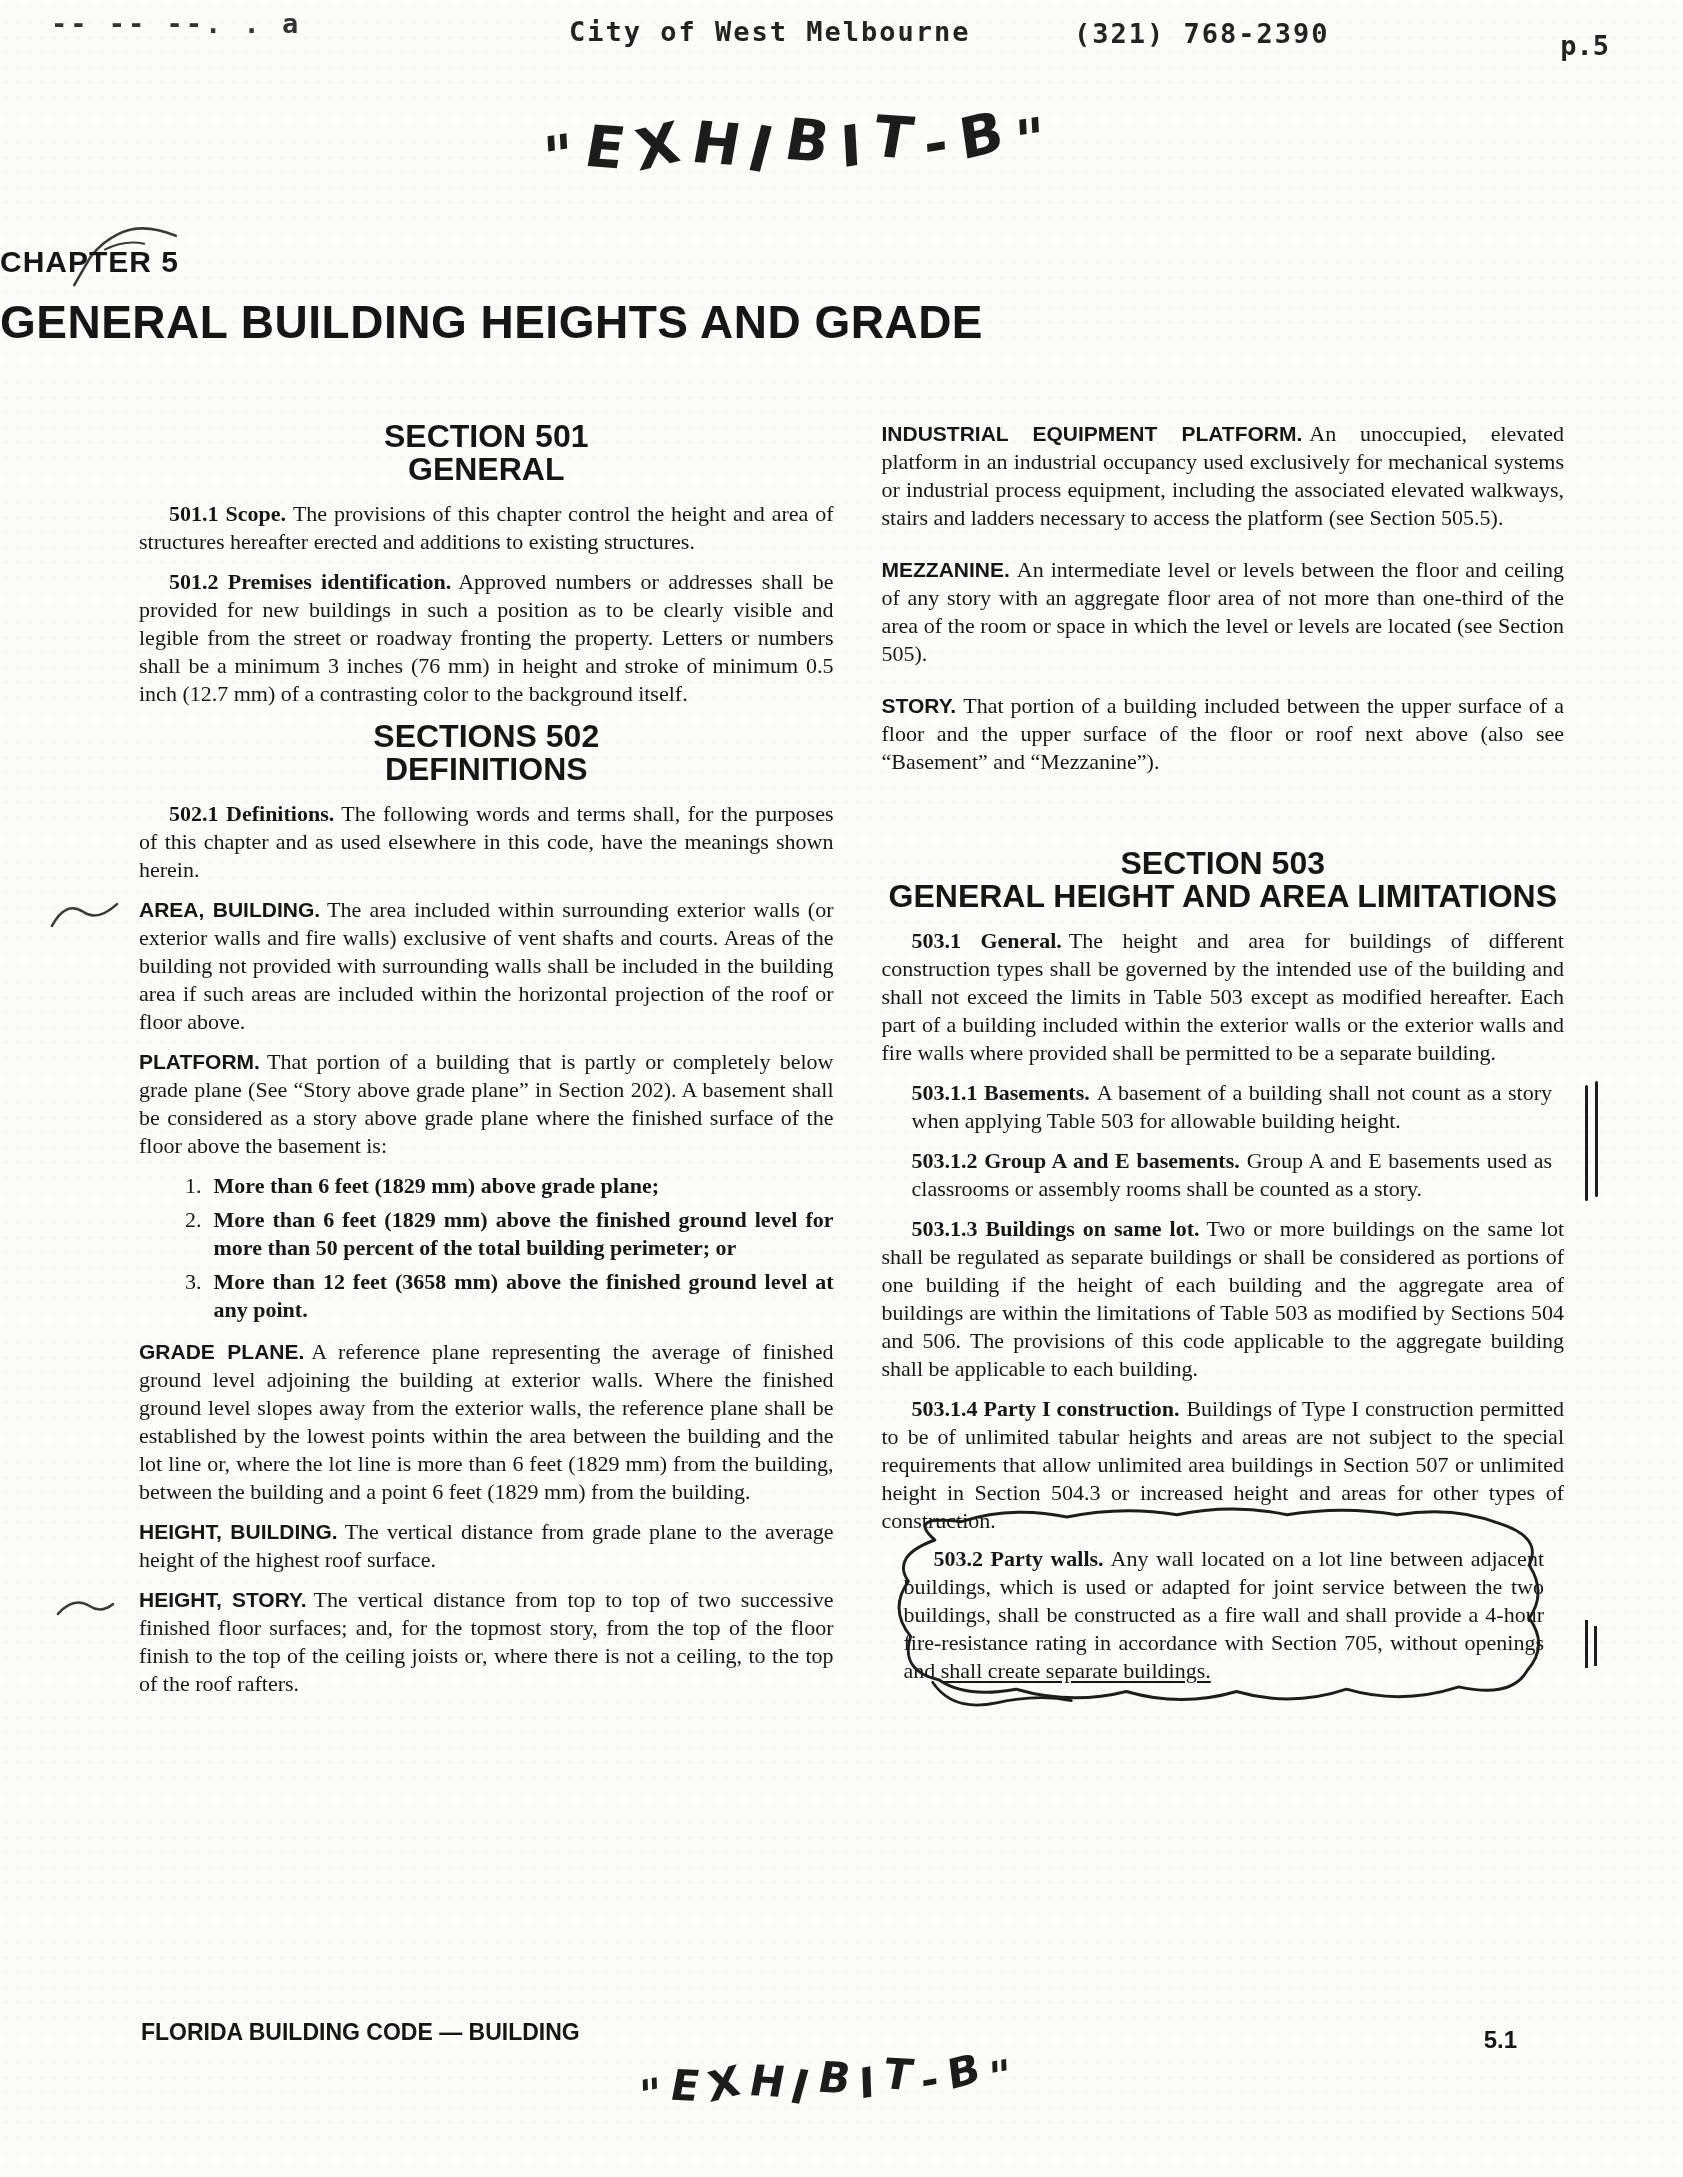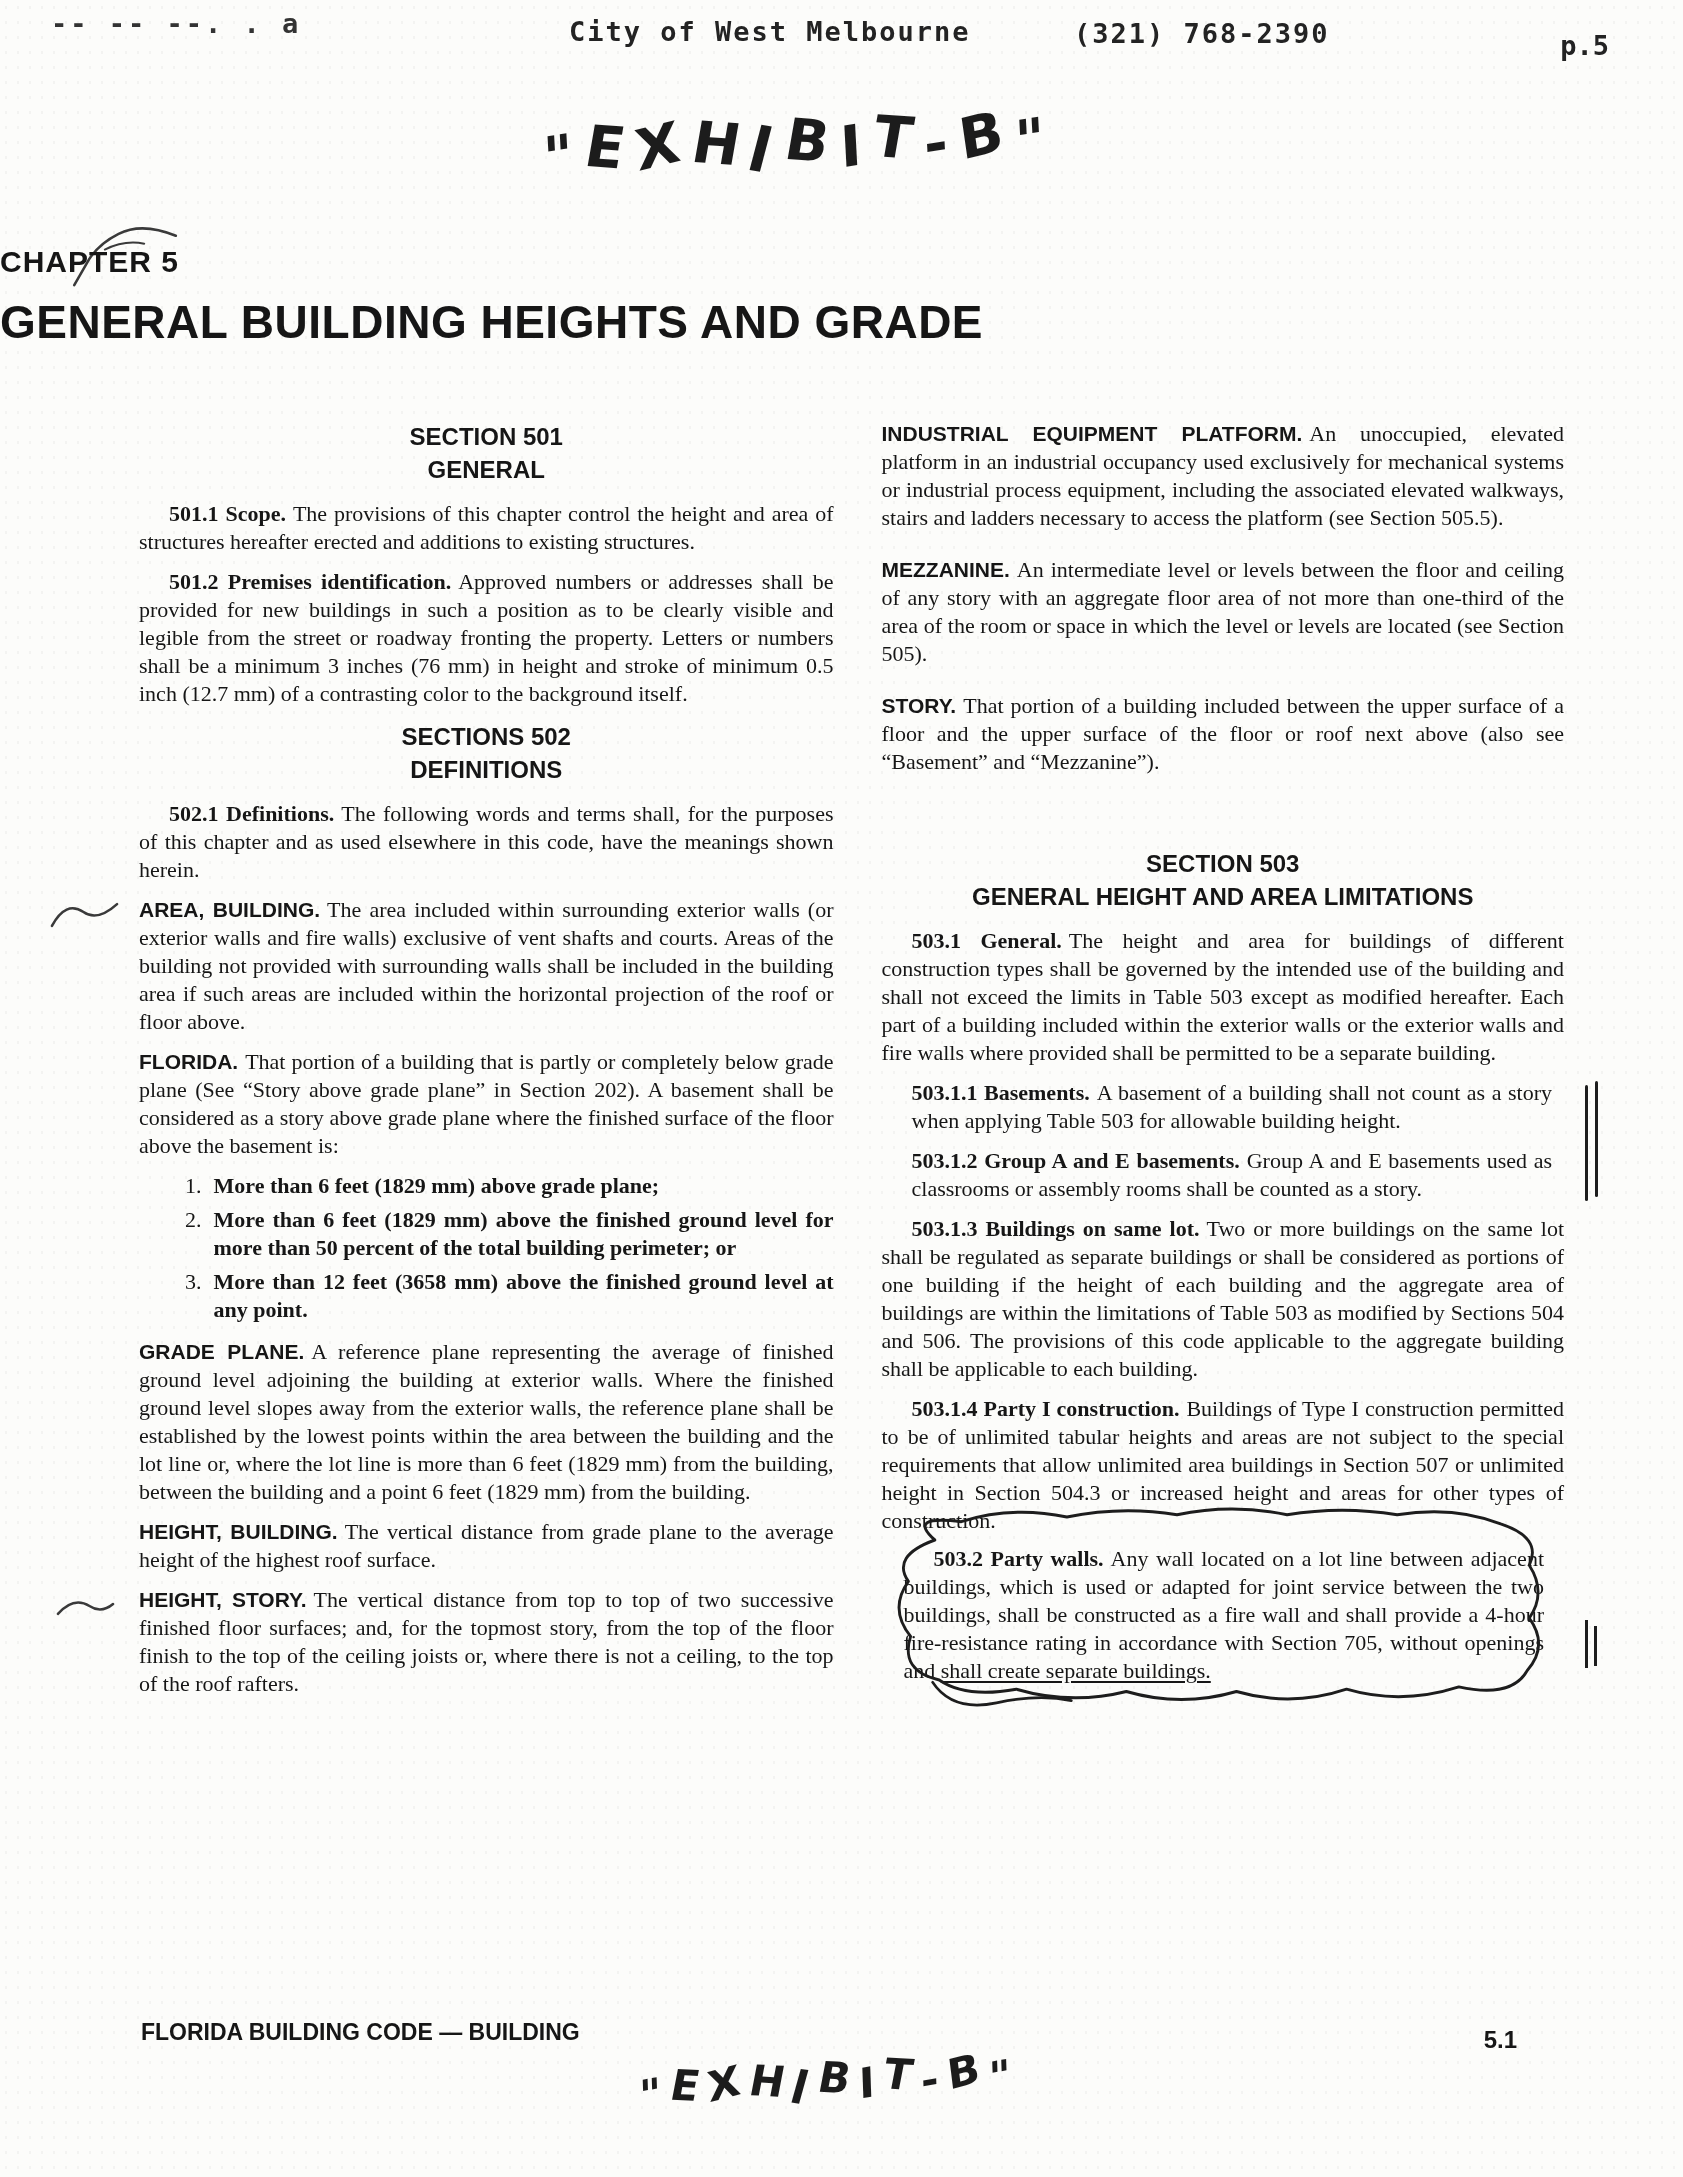--- a/index.html
+++ b/index.html
@@ -61,21 +61,21 @@
   .columns {
     position: absolute; top: 420px; left: 139px; right: 119px;
     display: flex; gap: 48px;
   }
   .col { font-size: 22px; line-height: 28px; text-align: justify; }
   .col-left  { width: 695px; }
   .col-right { width: 683px; }
 
   .sec-head {
     font-family: "Liberation Sans", sans-serif;
-    font-weight: bold; font-size: 24px; line-height: 33px;
+    font-weight: bold; font-size: 32px; line-height: 33px;
     text-align: center; margin: 0 0 14px 0;
   }
   .sec-head.gap { }
   .sec-head.biggap { margin-top: 71px; }
 
   .para { margin: 0 0 12px 0; }
   .para.indent { text-indent: 30px; }
   .para.sub { margin-left: 30px; margin-right: 12px; }
   .runin  { font-family: "Liberation Serif", serif; font-weight: bold; margin-right: 7px; }
   .term   { font-family: "Liberation Sans", sans-serif; font-weight: bold; font-size: 21px; margin-right: 7px; }
@@ -171,21 +171,21 @@
       </p>
 
       <p class="para rel">
         <svg class="margin-squiggle sq-area" width="73" height="42" viewBox="0 0 74 42">
           <path d="M4 32 Q 18 6 36 18 Q 50 28 70 10" fill="none" stroke="#3a3a3a" stroke-width="2.6" stroke-linecap="round"></path>
         </svg>
         <span class="term">AREA, BUILDING.</span><span>The area included within surrounding exterior walls (or exterior walls and fire walls) exclusive of vent shafts and courts. Areas of the building not provided with surrounding walls shall be included in the building area if such areas are included within the horizontal projection of the roof or floor above.</span>
       </p>
 
       <p class="para">
-        <span class="term">FLORIDA.</span><span>That portion of a building that is partly or completely below grade plane (See “Story above grade plane” in Section 202). A basement shall be considered as a story above grade plane where the finished surface of the floor above the basement is:</span>
+        <span class="term">PLATFORM.</span><span>That portion of a building that is partly or completely below grade plane (See “Story above grade plane” in Section 202). A basement shall be considered as a story above grade plane where the finished surface of the floor above the basement is:</span>
       </p>
 
       <div class="blist">
         <div class="blist-item">
           <span class="blist-num">1.</span>
           <span class="blist-text">More than 6 feet (1829 mm) above grade plane;</span>
         </div>
         <div class="blist-item">
           <span class="blist-num">2.</span>
           <span class="blist-text">More than 6 feet (1829 mm) above the finished ground level for more than 50 percent of the total building perimeter; or</span>

